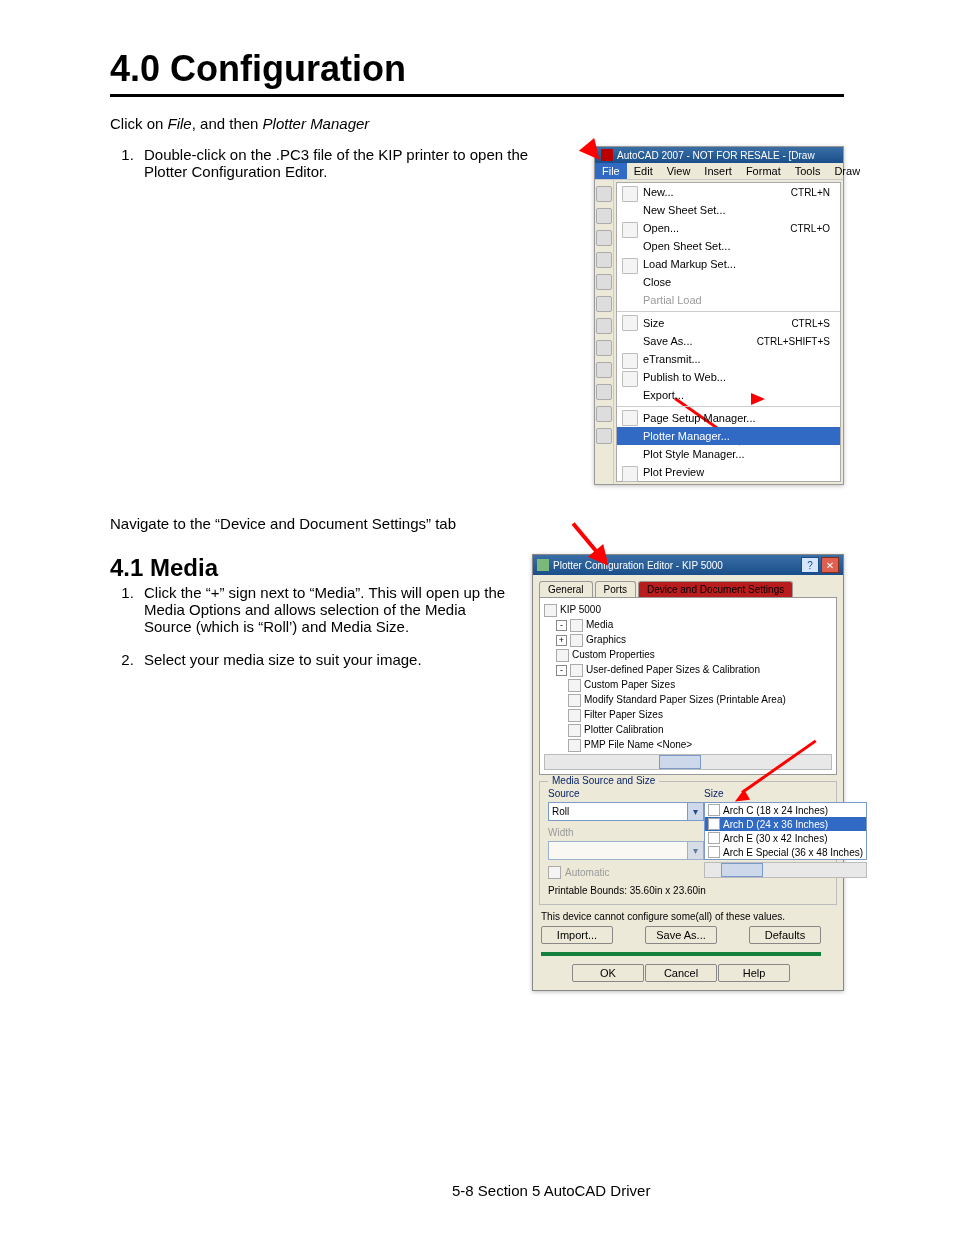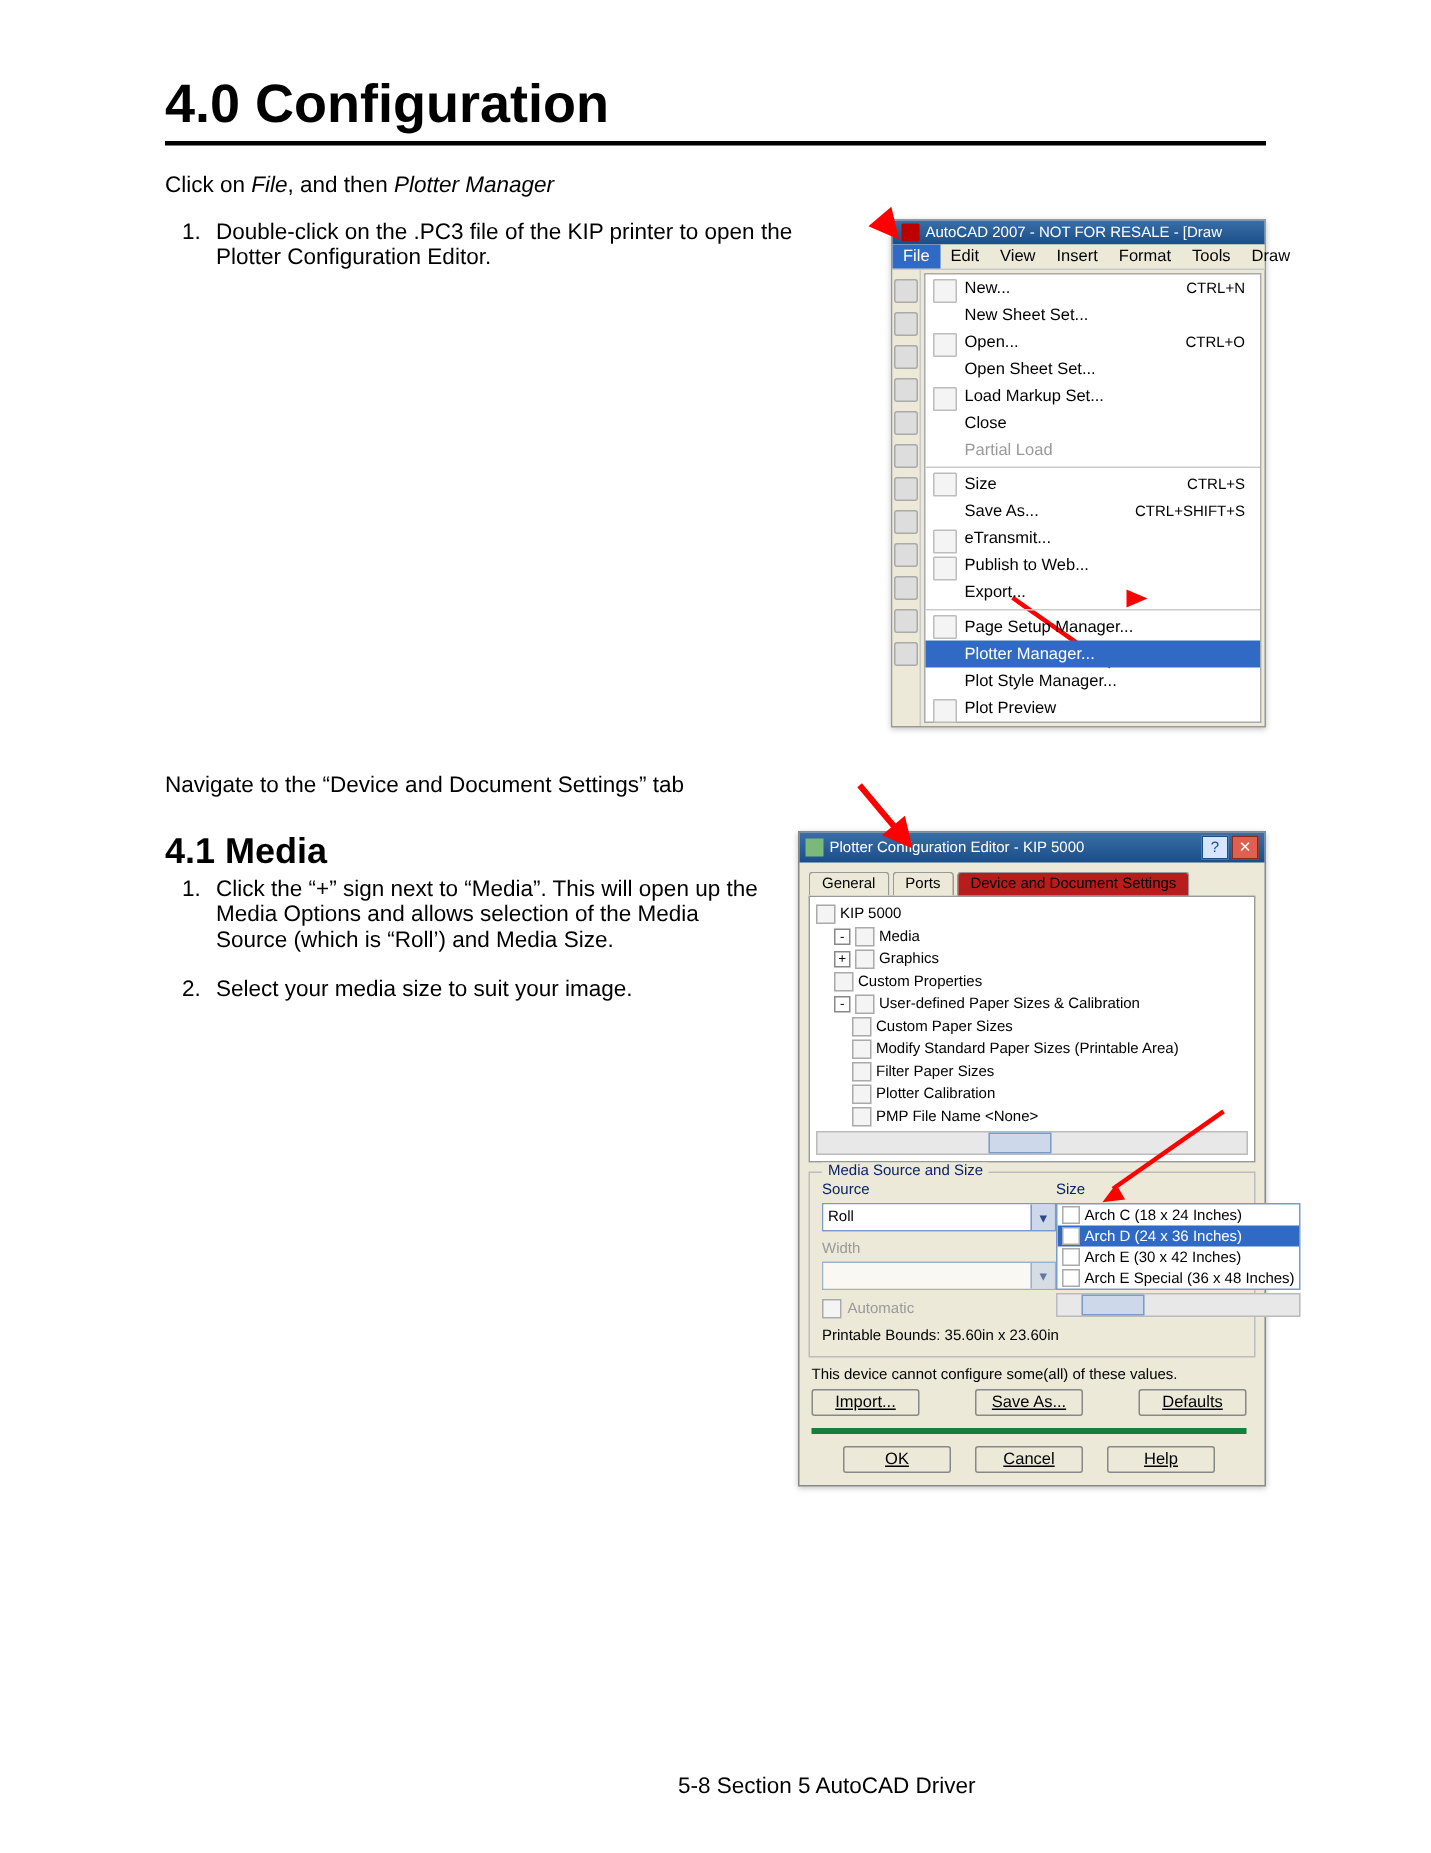--- a/index.html
+++ b/index.html
@@ -62,21 +62,21 @@
   .combo{display:flex;border:1px solid #7a9ac9;background:#fff;height:17px;}
   .combo input{flex:1;border:none;font-size:10px;padding:0 3px;}
   .combo .dd{width:15px;background:#cdd9ea;border-left:1px solid #7a9ac9;display:flex;align-items:center;justify-content:center;color:#2a4a8a;}
   .listbox{border:1px solid #7a9ac9;background:#fff;font-size:10px;height:56px;overflow:hidden;}
   .listbox .it{padding:1px 3px;white-space:nowrap;display:flex;align-items:center;gap:3px;}
   .listbox .it .fi{width:10px;height:10px;border:1px solid #aaa;background:#fff;}
   .listbox .it.sel{background:#316ac5;color:#fff;}
   .chk{display:flex;align-items:center;gap:4px;margin-top:6px;color:#9a9a9a;}
   .chk .box{width:11px;height:11px;border:1px solid #aaa;background:#f4f4f4;}
   .msg{margin:4px 8px;font-size:10px;}
-  .btnrow{display:flex;justify-content:space-between;gap:16px;margin:4px 12px 8px 8px;text-decoration:underline;}
+  .btnrow{display:flex;justify-content:space-between;gap:1px;margin:4px 22px 8px 8px;}
   .btnrow.center{justify-content:center;}
   .btn{border:1px solid #888;background:#ece9d8;padding:2px 0;width:70px;text-align:center;font-size:11px;border-radius:2px;}
   .s2wrap{position:relative;}
   .s2arrow1{position:absolute;width:0;height:0;border-top:20px solid red;border-right:10px solid transparent;border-left:10px solid transparent;transform:rotate(-40deg);left:60px;top:-6px;z-index:5;pointer-events:none;}
   .s2arrow1::after{content:"";position:absolute;left:-2px;top:-55px;width:4px;height:40px;background:red;}
   .s2arrow2{position:absolute;right:20px;top:190px;width:90px;height:60px;z-index:5;pointer-events:none;}
   .s2arrow2::before{content:"";position:absolute;left:0;bottom:0;width:0;height:0;border-right:14px solid red;border-top:6px solid transparent;border-bottom:6px solid transparent;transform:rotate(-30deg);}
   .s2arrow2::after{content:"";position:absolute;left:8px;bottom:10px;width:90px;height:3px;background:red;transform:rotate(-35deg);transform-origin:left;}
   .footer{position:absolute;bottom:36px;left:0;right:0;text-align:center;font-size:15px;}
   .footer .pg{display:inline-block;width:170px;text-align:right;}

